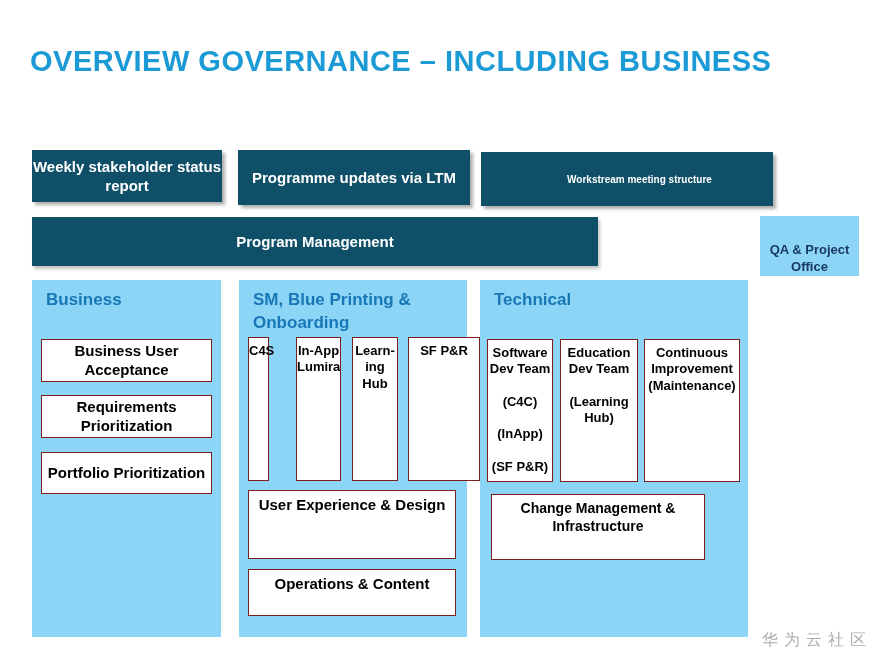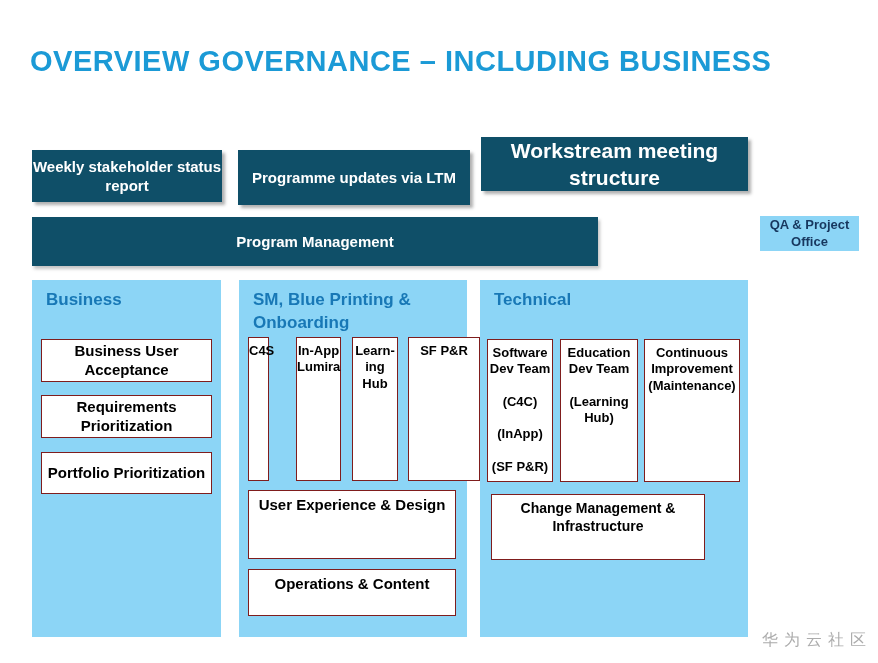--- a/index.html
+++ b/index.html
@@ -13,27 +13,27 @@
     white-space:nowrap;
   }
   .dark {
     position:absolute; background:#0f4f68; color:#ffffff; font-weight:700;
     display:flex; align-items:center; justify-content:center; text-align:center;
     line-height:1.3;
   }
   .shadowed { box-shadow:3px 3px 3px rgba(80,80,80,0.45); }
   .box-weekly     { left:32px;  top:150px; width:190px; height:52px; font-size:15px; }
   .box-programme  { left:238px; top:150px; width:232px; height:55px; font-size:15px; }
-  .box-workstream { left:481px; top:137px; width:267px; height:54px; font-size:21px; }
+  .box-workstream { left:481px; top:152px; width:267px; height:54px; font-size:10px;padding-left:25px; }
   .pm-bar { left:32px; top:217px; width:566px; height:49px; font-size:15px;
             box-shadow:2px 3px 3px rgba(110,110,110,0.4); }
   .qa-box {
-    position:absolute; left:760px; top:216px; width:99px; height:35px;
+    position:absolute; left:760px; top:216px; width:99px; height:60px;
     background:#8cd5f6; color:#17375e; font-weight:700; font-size:13px;
-    display:flex; align-items:center; justify-content:center; text-align:center;
+    display:flex; align-items:flex-end; justify-content:center; text-align:center;
     line-height:1.3; padding:0 4px; box-sizing:border-box;
   }
   .col { position:absolute; top:280px; height:357px; background:#8cd5f6; }
   .col-business { left:32px;  width:189px; }
   .col-sm       { left:239px; width:228px; }
   .col-tech     { left:480px; width:268px; }
   .col-header {
     position:absolute; top:9px; left:0; right:0; 
     color:#1878b6; font-weight:700; font-size:17px; line-height:1.35;
     padding:0 14px;

